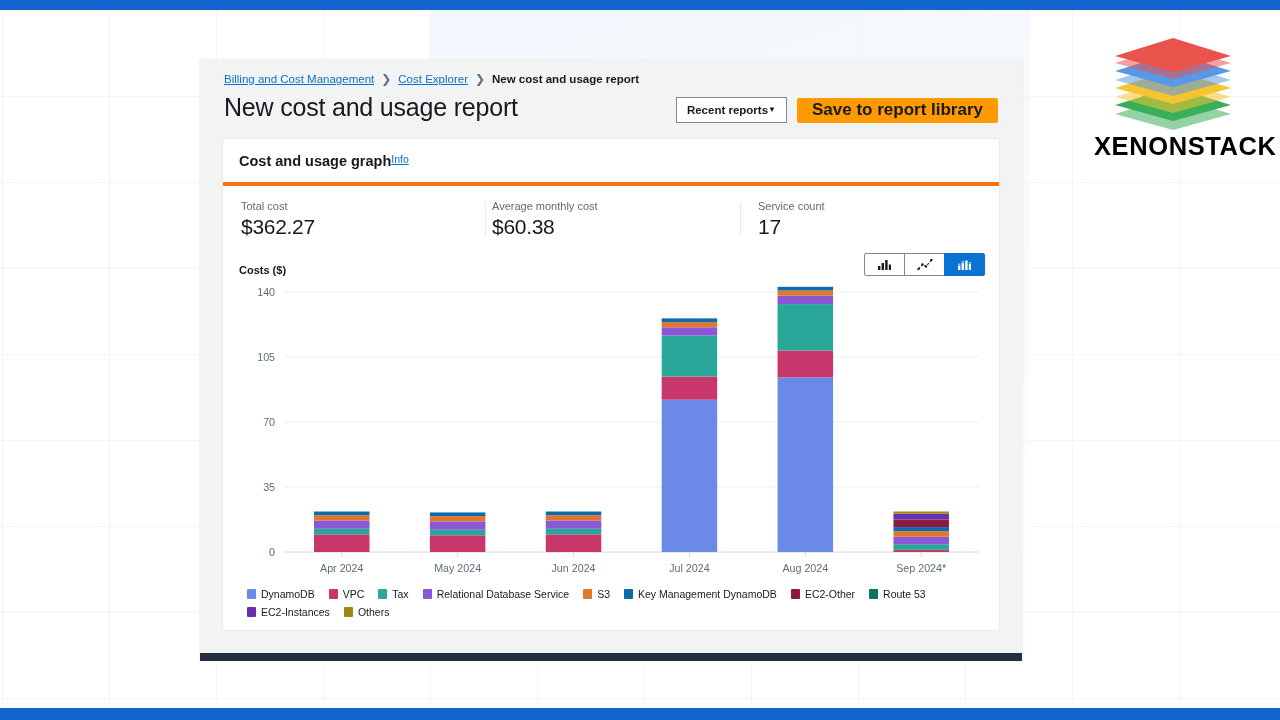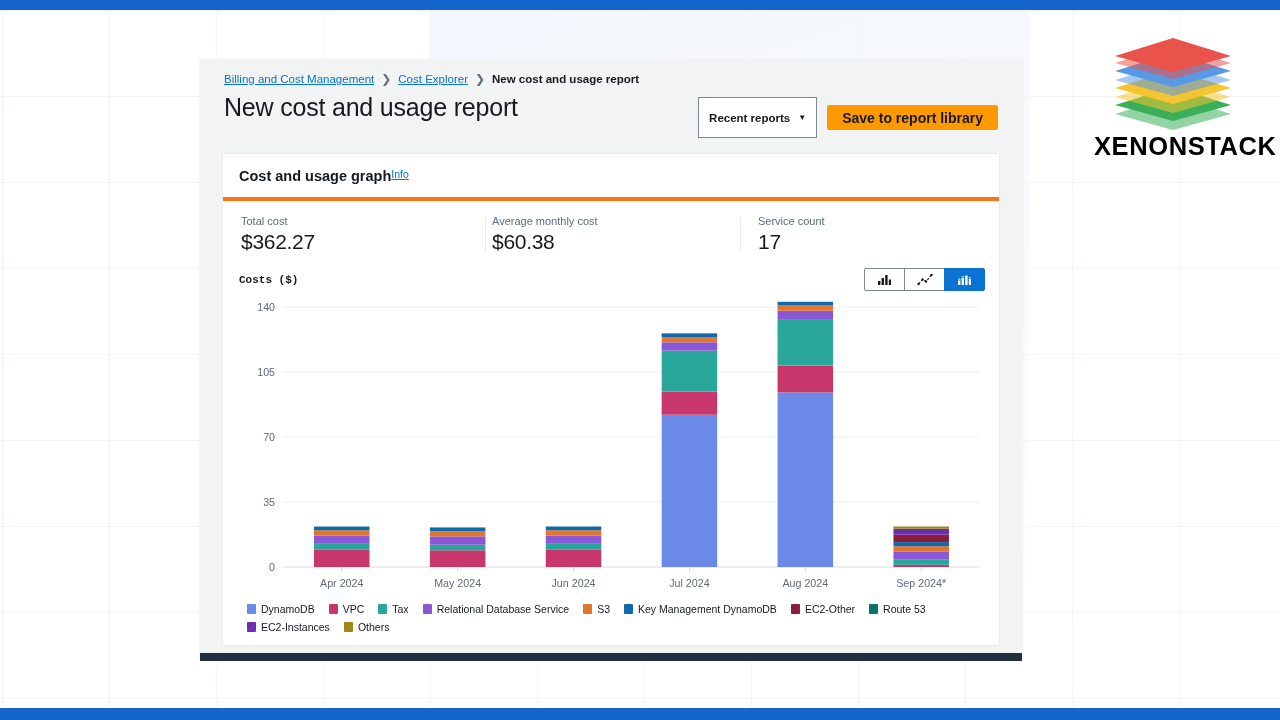--- a/index.html
+++ b/index.html
@@ -84,30 +84,30 @@
     display: flex; align-items: flex-start; justify-content: space-between;
     padding: 7px 24px 0 24px;
   }
   .page-title {
     font-size: 25px; font-weight: 400; color: #16191f;
     letter-spacing: -0.2px; line-height: 1.25;
   }
   .head-actions { display: flex; align-items: center; gap: 10px; padding-top: 5px; }
   .btn-secondary {
     background: #ffffff; border: 1px solid #7d8998;
-    border-radius: 0; height: 41px; padding: 0 10px;
+    border-radius: 0; height: 26px; padding: 0 10px;
     font-size: 11.5px; font-weight: 700; color: #16191f;
-    display: inline-flex; align-items: center; gap: 8px;
+    display: inline-flex; align-items: center; 
     cursor: pointer; font-family: inherit; white-space: nowrap;
   }
   .caret { font-size: 8px; line-height: 1; color: #16191f; }
   .btn-primary {
     background: #ff9900; border: 1px solid #ff9900;
     border-radius: 2px; height: 25px; padding: 0 14px;
-    font-size: 14px; font-weight: 700; color: #16191f;
+    font-size: 17px; font-weight: 700; color: #16191f;
     display: inline-flex; align-items: center; cursor: pointer;
     font-family: inherit; white-space: nowrap;
   }
 
   
   .card {
     margin: 15px 22px 0 22px;
     background: #ffffff;
     border: 1px solid #e9ebed;
     border-radius: 2px;
@@ -131,23 +131,22 @@
     width: 1px; background: #e9ebed;
   }
   .metric:nth-child(1) { width: 262px; }
   .metric:nth-child(2) { width: 255px; padding-left: 7px; }
   .metric:nth-child(3) { width: 240px; }
   .metric-label { font-size: 11px; color: #5f6b7a; margin-bottom: 3px; }
   .metric-value { font-size: 21px; color: #16191f; font-weight: 400; letter-spacing: -0.3px; }
 
   
   .chart-toolbar {
-    display: flex; align-items: center; justify-content: space-between;
+    display: flex; align-items: flex-end; justify-content: space-between;
     padding: 4px 14px 0 16px;
-    font-family: Liberation Mono, monospace;
   }
   .axis-caption { font-size: 11px; font-weight: 700; color: #16191f; }
   .toggle-group { display: flex; }
   .toggle-btn {
     width: 41px; height: 23px; border: 1px solid #7d8998;
     background: #ffffff; display: flex; align-items: center; justify-content: center;
     cursor: pointer; margin-left: -1px;
   }
   .toggle-btn:first-child { margin-left: 0; border-radius: 2px 0 0 2px; }
   .toggle-btn:last-child { border-radius: 0 2px 2px 0; }

